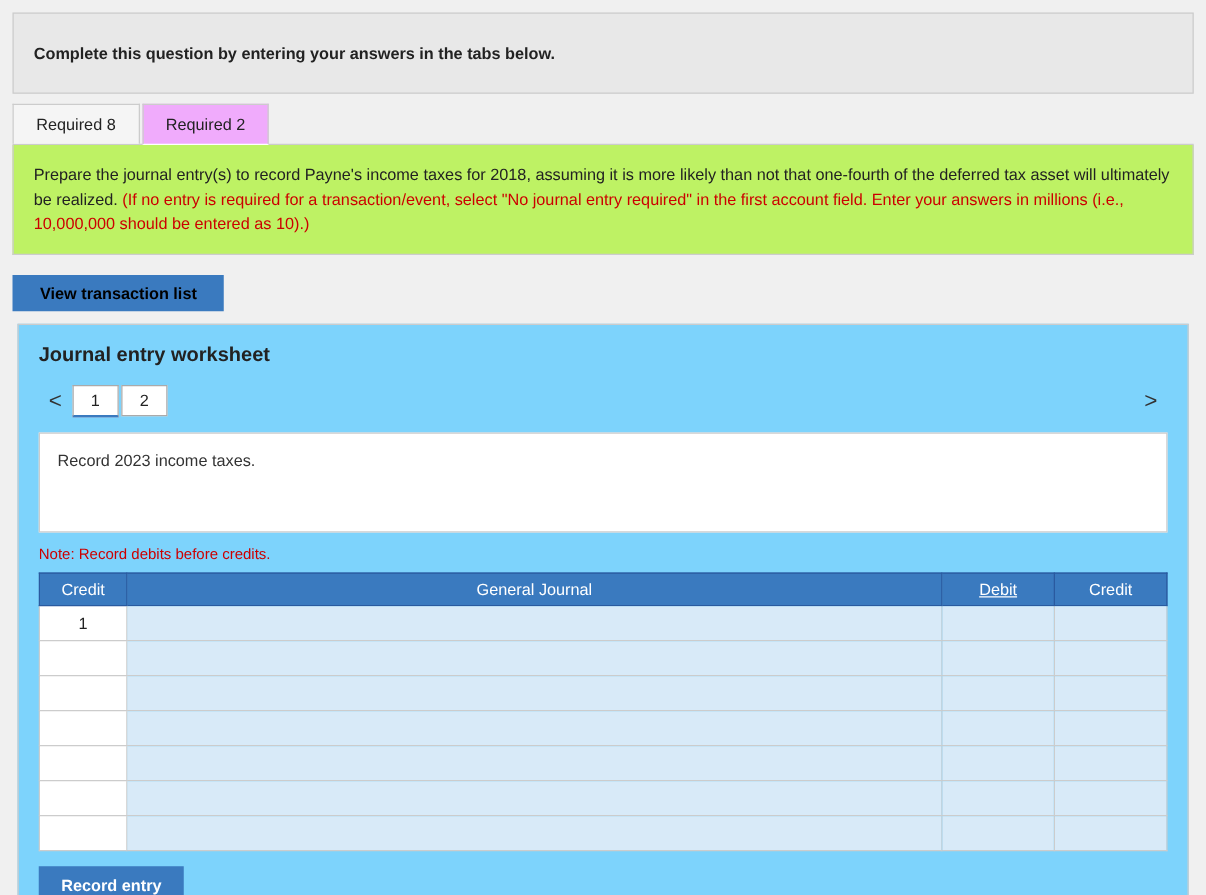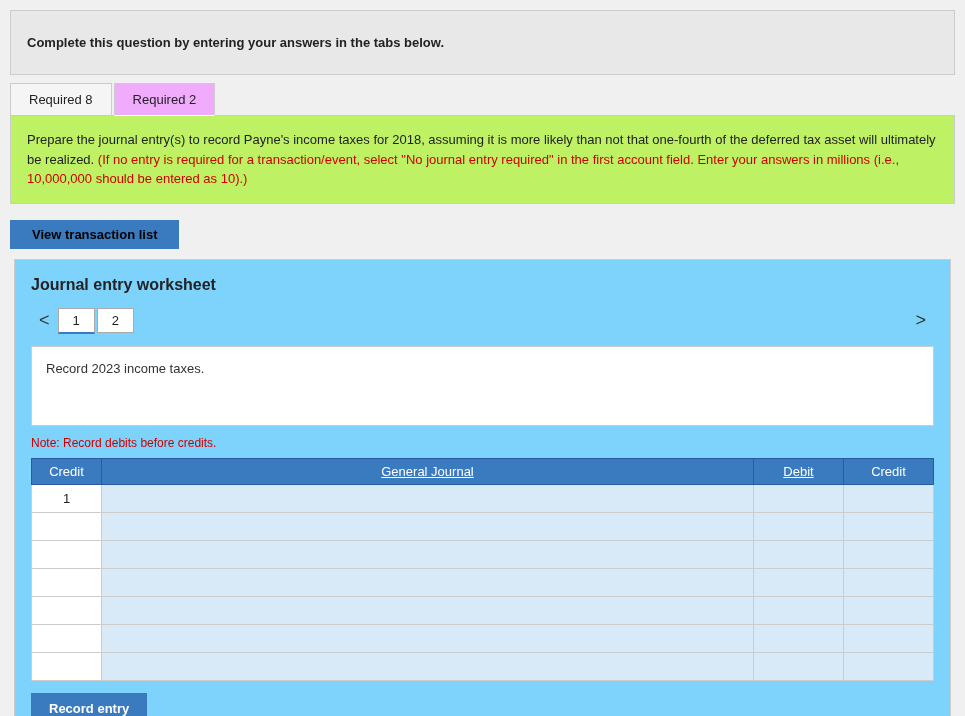--- a/index.html
+++ b/index.html
@@ -156,21 +156,20 @@
       border: 1px solid #2a5a9f;
       font-weight: normal;
     }
 
     .journal-table th.event-col {
       width: 70px;
     }
 
     .journal-table th.gj-col {
       width: auto;
-      text-decoration: underline;
     }
 
     .journal-table th.debit-col {
       width: 90px;
       text-decoration: underline;
     }
 
     .journal-table th.credit-col {
       width: 90px;
     }

